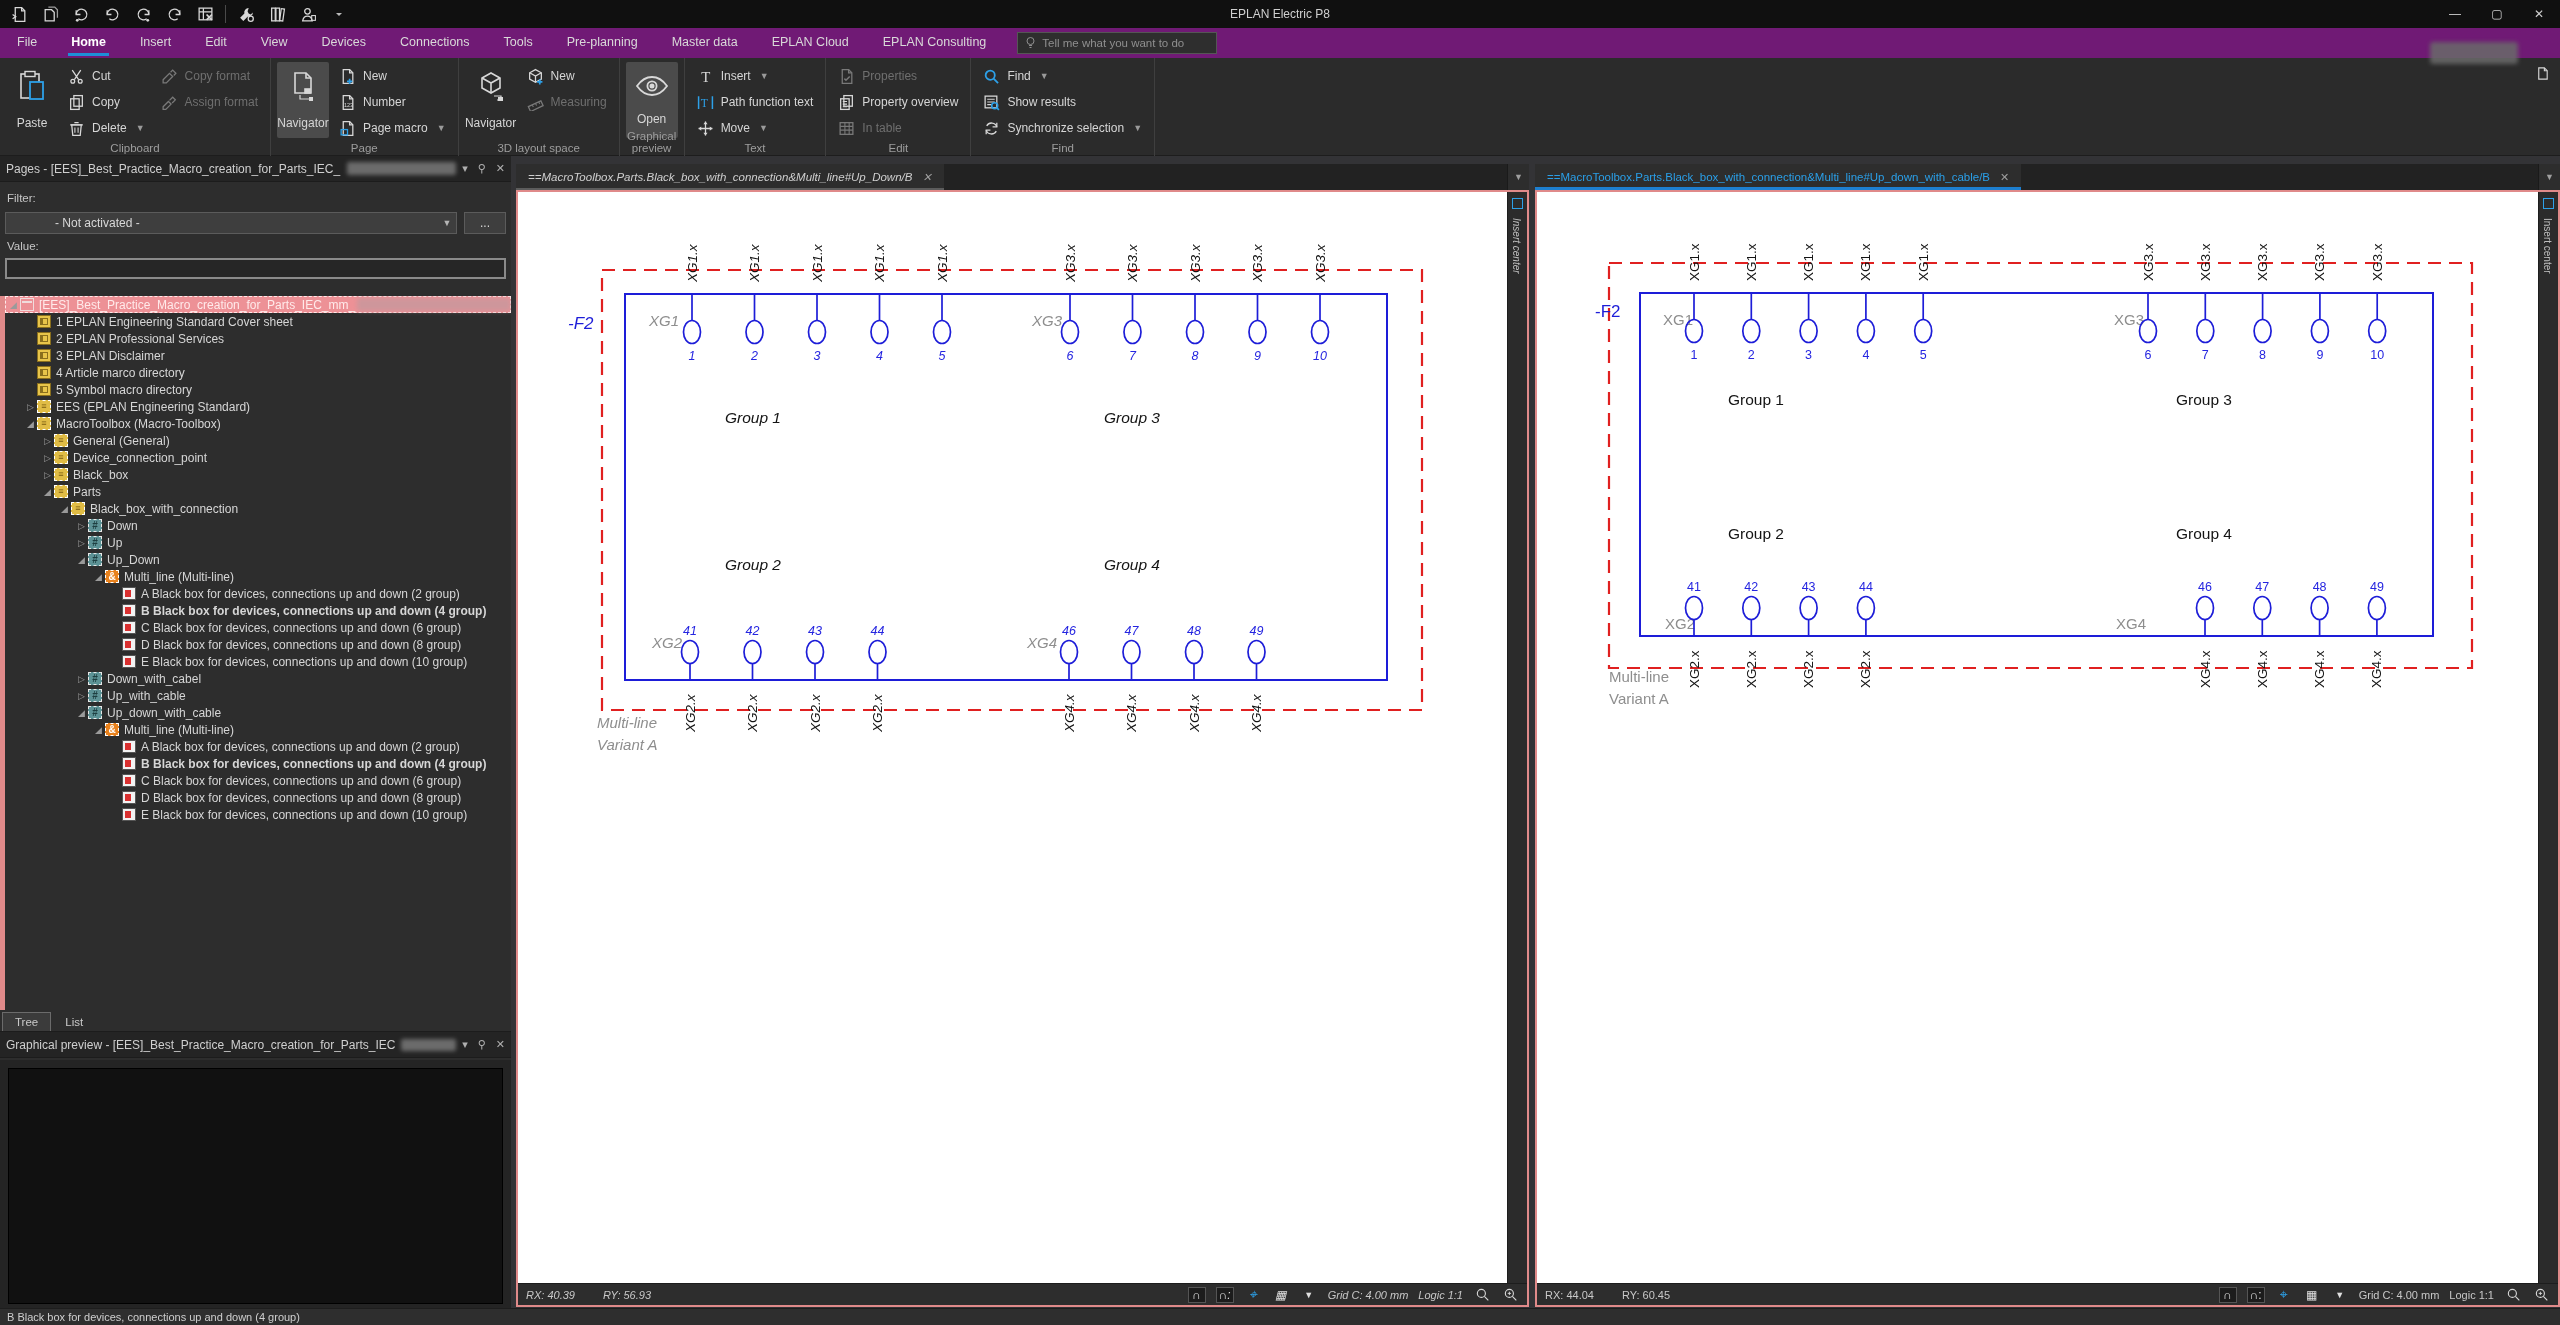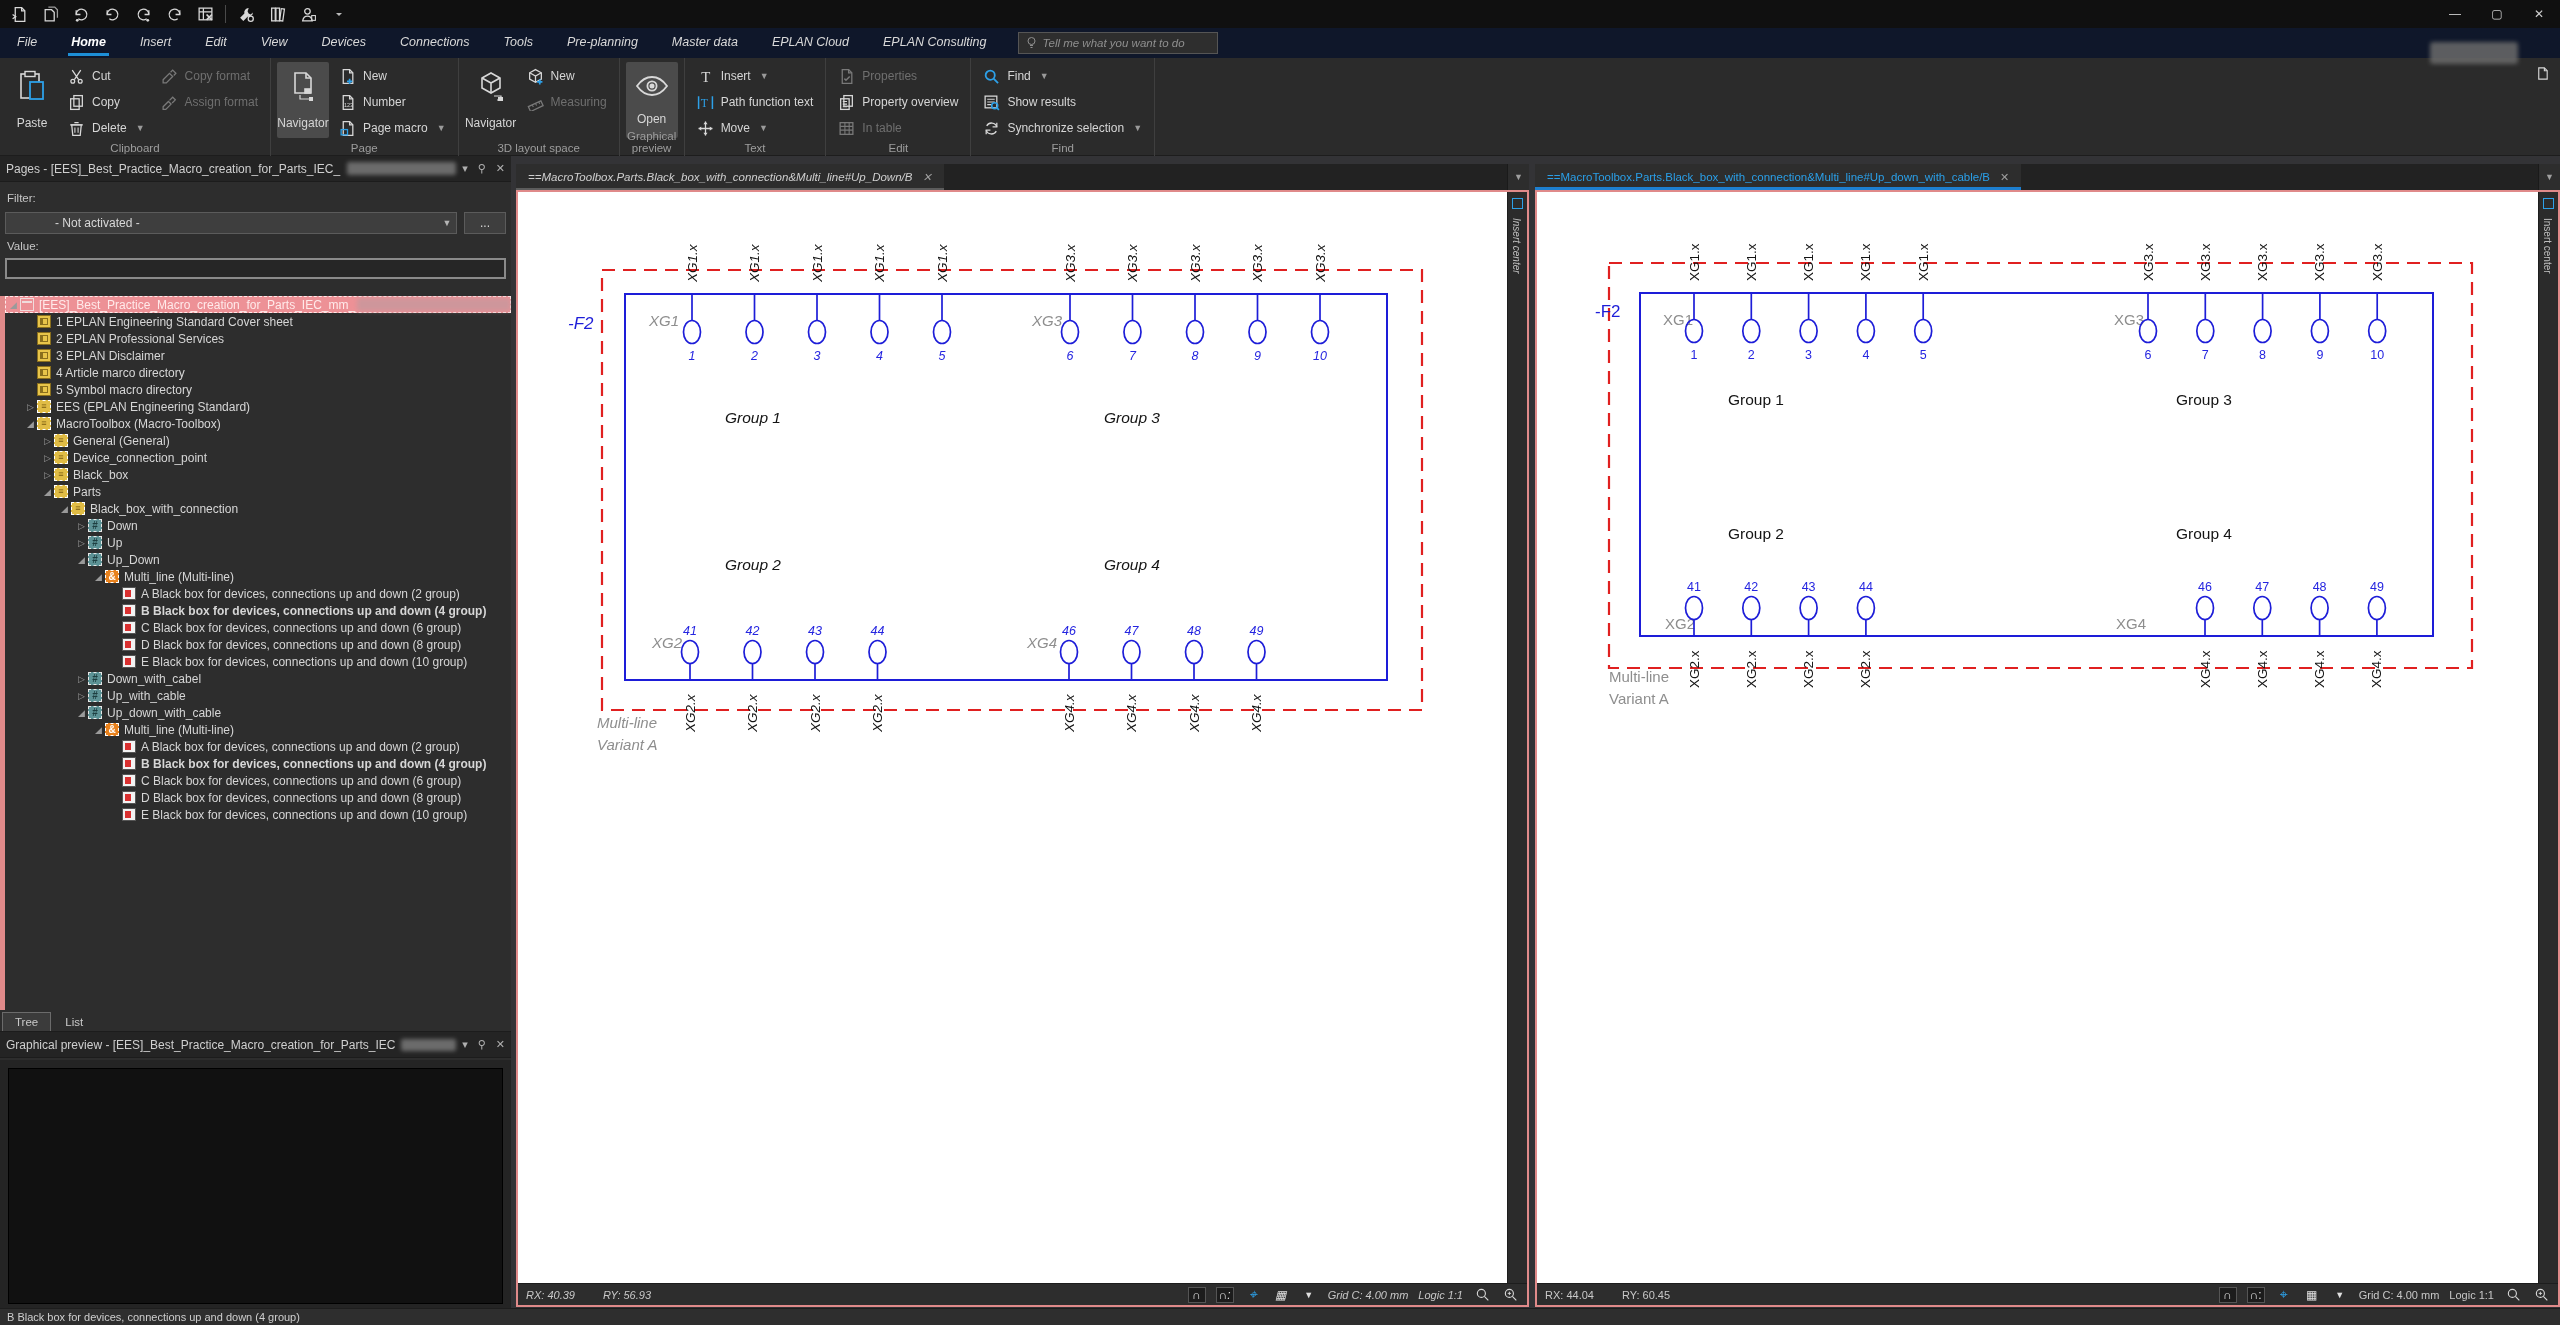--- a/index.html
+++ b/index.html
@@ -11,22 +11,22 @@
   #titlebar { position:absolute; left:0; top:0; width:2560px; height:28px; background:#101010; }
   #qa-icons { position:absolute; left:8px; top:3px; display:flex; gap:9px; align-items:center; }
   .qa-ic { width:22px; height:22px; display:flex; align-items:center; justify-content:center; }
   .qa-sep { width:1px; height:18px; background:#4a4a4a; }
   #app-title { position:absolute; left:0; right:0; top:7px; text-align:center; font-size:12px; color:#cfcfcf; }
   #win-controls { position:absolute; right:0; top:0; display:flex; }
   .win-btn { width:42px; height:28px; display:flex; align-items:center; justify-content:center;
              color:#cfcfcf; font-size:12px; }
 
   
-  #menubar { position:absolute; left:0; top:28px; width:2560px; height:30px; background:#0f172a;
-             display:flex; align-items:center;font-style:italic; }
+  #menubar { position:absolute; left:0; top:28px; width:2560px; height:30px; background:#701a75;
+             display:flex; align-items:center; }
   .menu-item { padding:0 17px; font-size:12.5px; color:#d9d9d9; height:30px; line-height:28px; position:relative; }
   .menu-item.active { color:#ffffff; font-weight:bold; }
   .menu-item.active::after { content:""; position:absolute; left:14px; right:14px; bottom:2px; height:3px; background:#1d8fd7; }
   #tellme { margin-left:14px; width:200px; height:22px; background:#2e2e2e; border:1px solid #555;
             display:flex; align-items:center; padding:0 7px; gap:6px; }
   #tellme span { font-size:11.5px; color:#8f8f8f; white-space:nowrap; }
 
   
   #ribbon { position:absolute; left:0; top:58px; width:2560px; height:98px; background:#2b2b2b;
             border-bottom:1px solid #1d1d1d; display:flex; }
@@ -195,20 +195,21 @@
           <path d="M2.5 14c.5-3 2.5-4.5 4.5-4.5S11 11 11.5 14z"></path>
           <rect x="11" y="9" width="3.5" height="4.5" stroke-width="1"></rect>
         </svg>
       </div>
       <div class="qa-ic">
         <svg class="ic" width="10" height="10" viewBox="0 0 10 10">
           <path d="M2 4h6L5 7z" fill="#bbb"></path>
         </svg>
       </div>
     </div>
+  <div id="app-title">EPLAN Electric P8</div>
   <div id="win-controls">
     <div class="win-btn">—</div>
     <div class="win-btn">▢</div>
     <div class="win-btn">✕</div>
   </div>
 </div>
 
 <div id="menubar">
     <div class="menu-item">File</div>
     <div class="menu-item active">Home</div>

